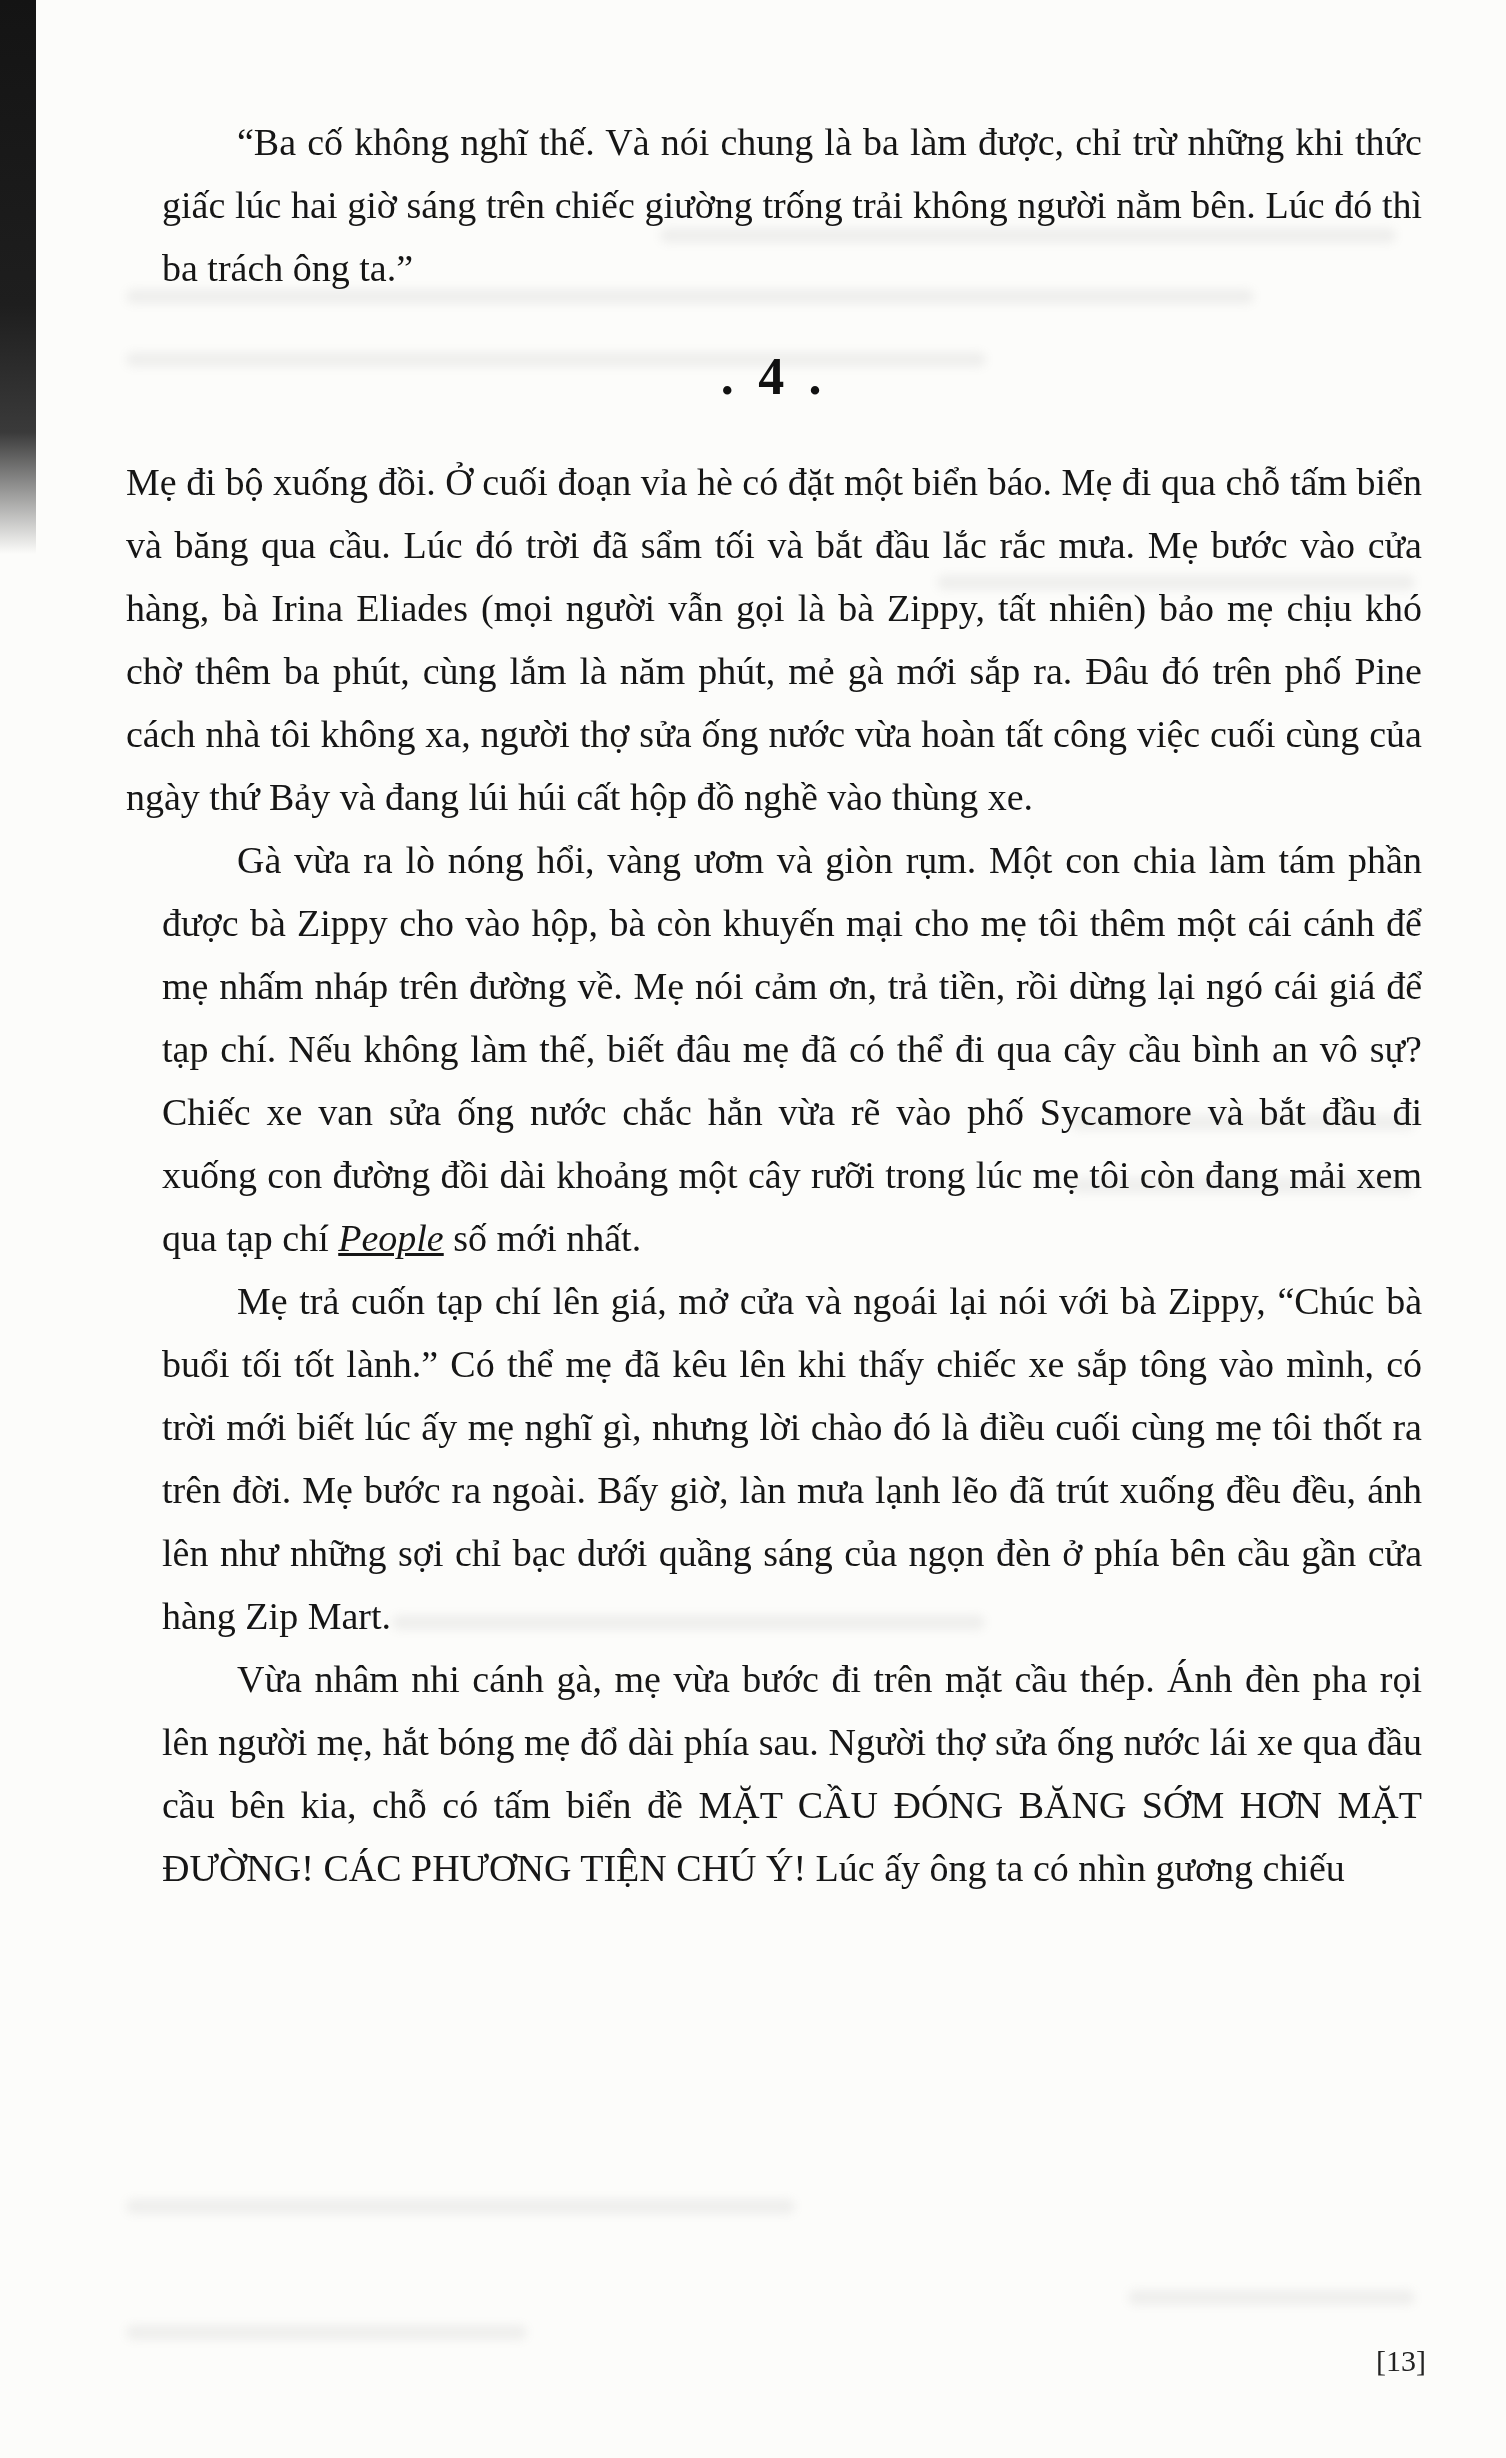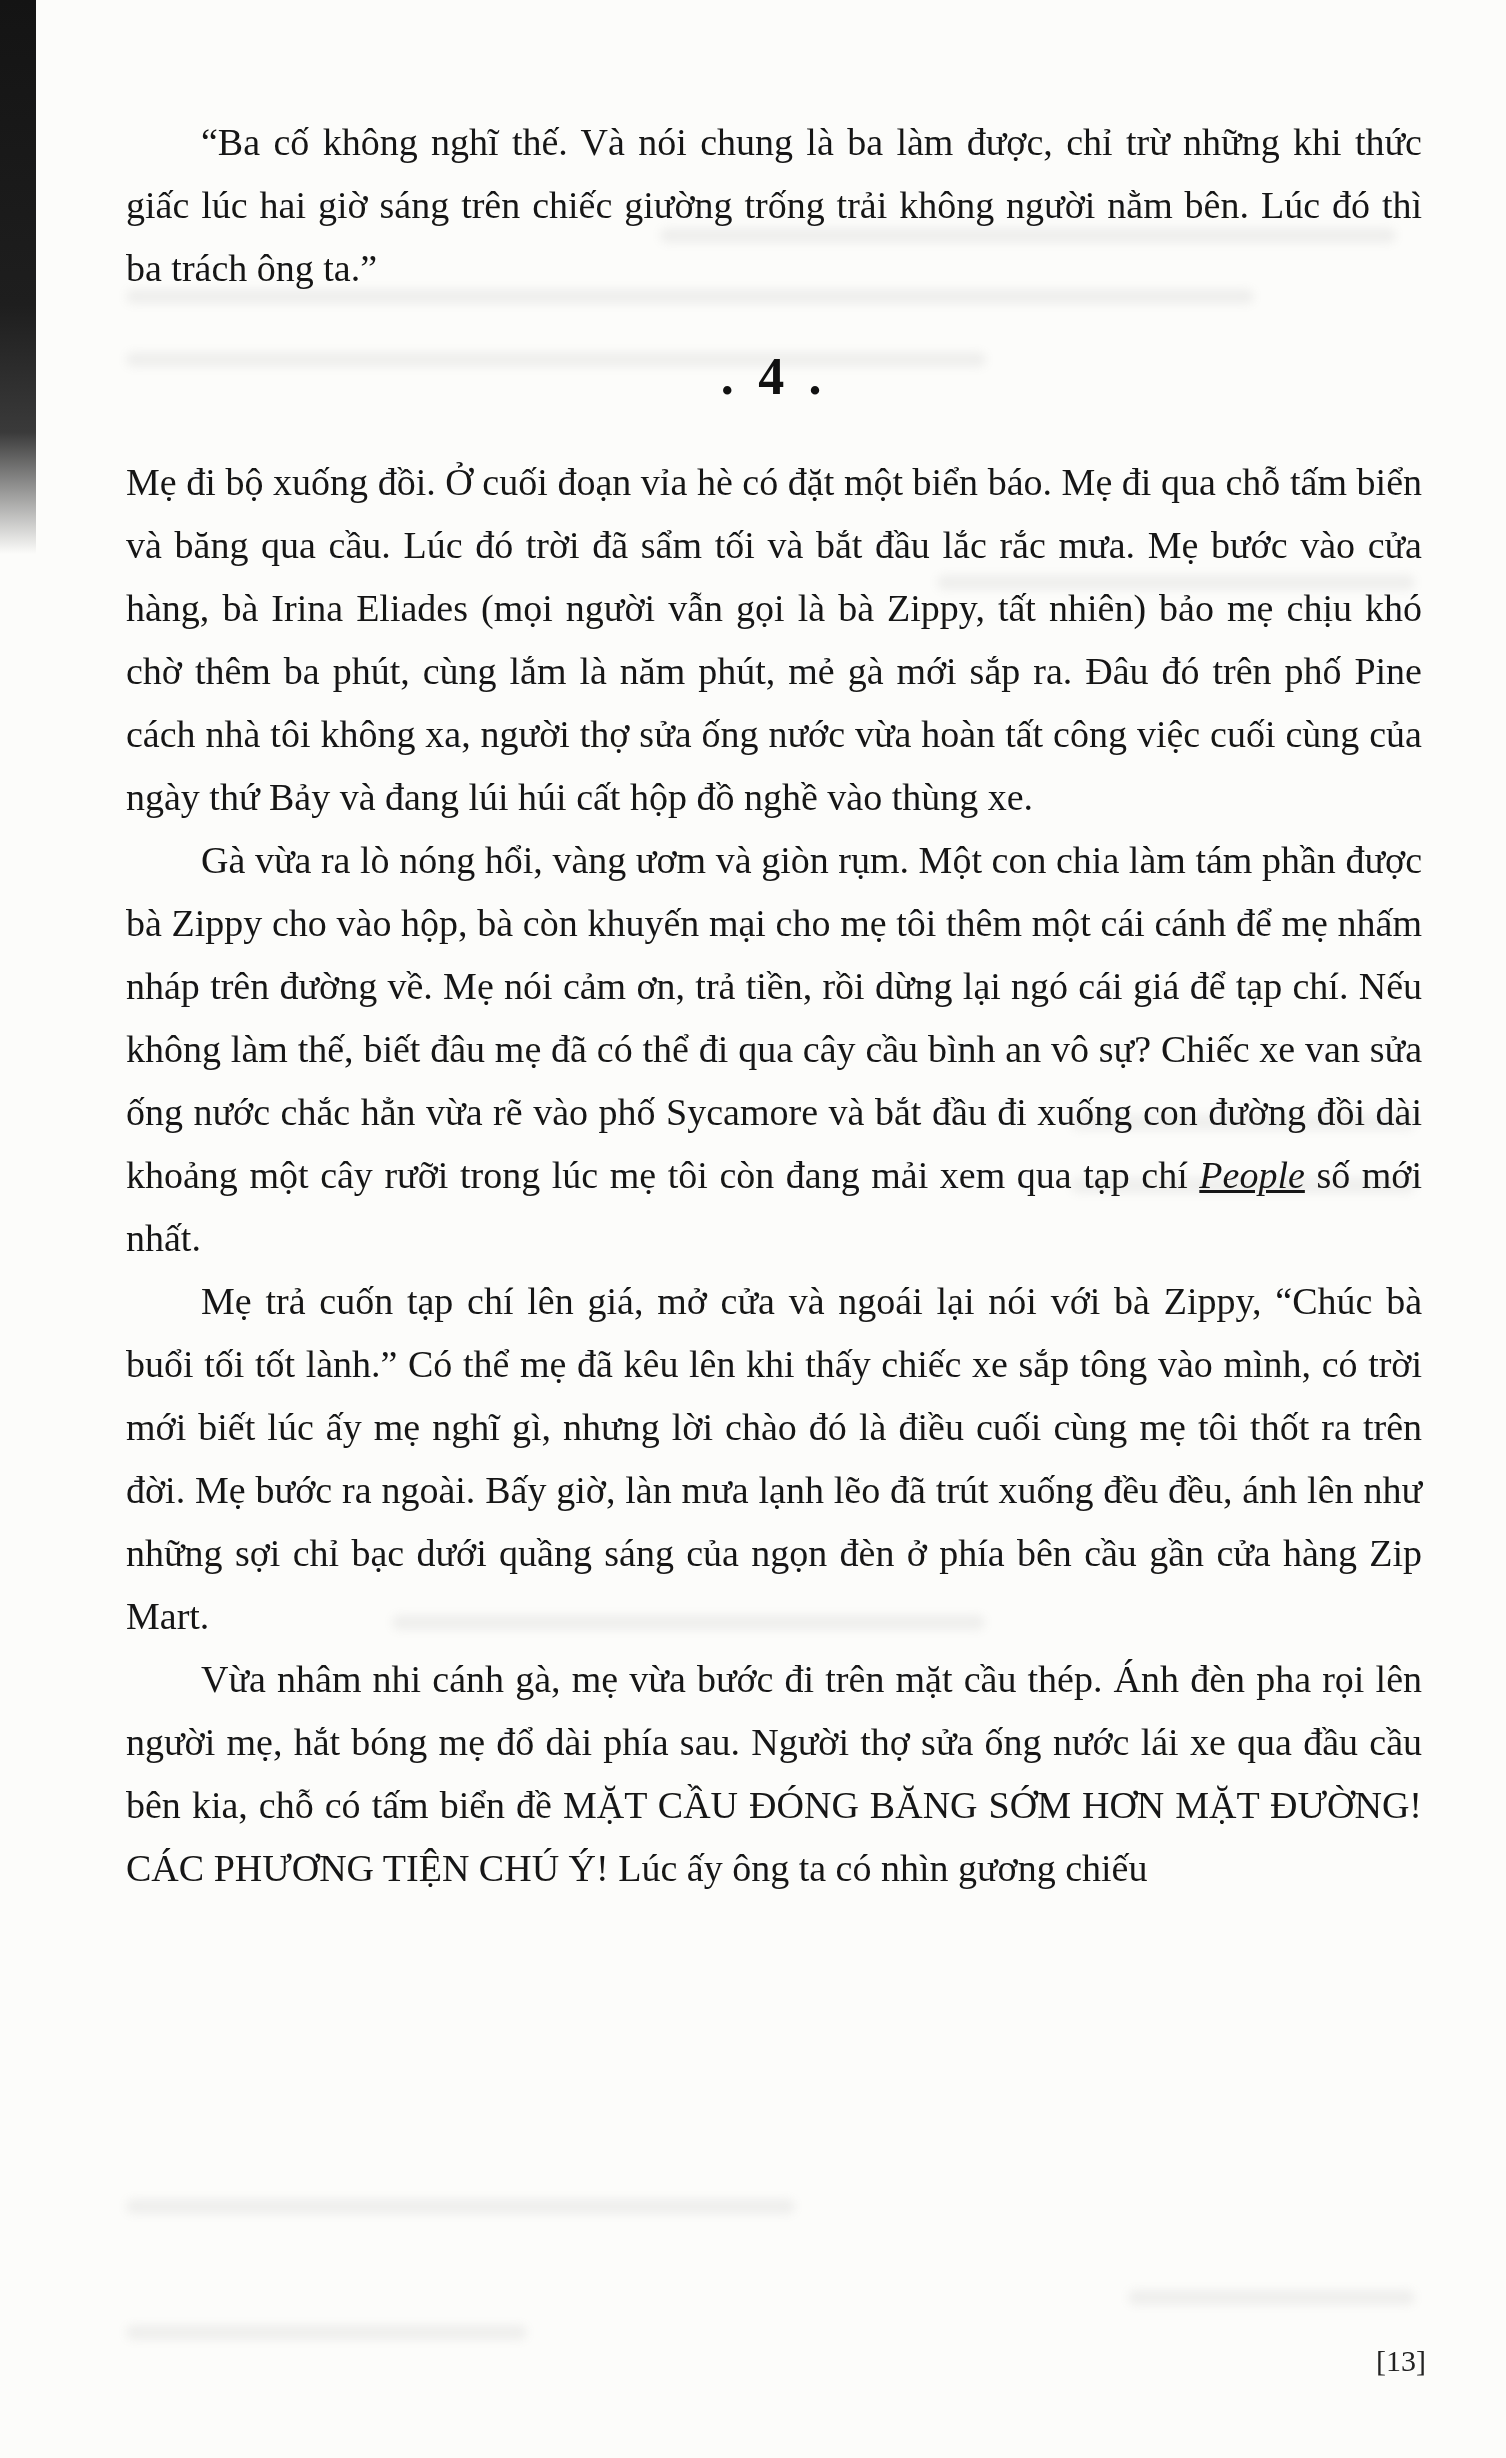--- a/index.html
+++ b/index.html
@@ -46,20 +46,21 @@
     width: 1296px;
     font-size: 38px;
     line-height: 63px;
     text-align: justify;
   }
   .para {
     margin: 0;
   }
   .indent {
     text-indent: 75px;
+    margin-left: 36px;
   }
   .chapter-marker {
     margin: 48px 0 46px 0;
     text-align: center;
     font-size: 52px;
     font-weight: 700;
     letter-spacing: 5.7px;
     line-height: 57px;
     color: #111111;
   }

